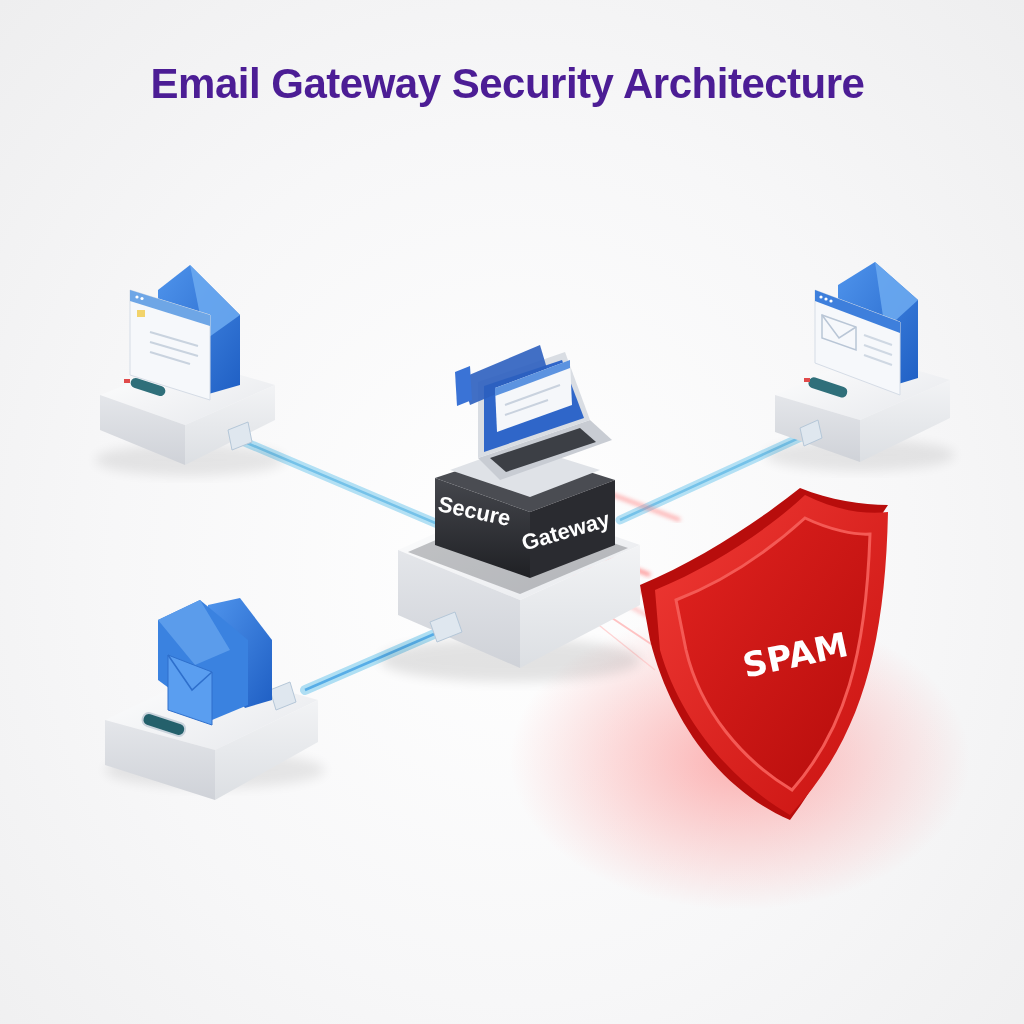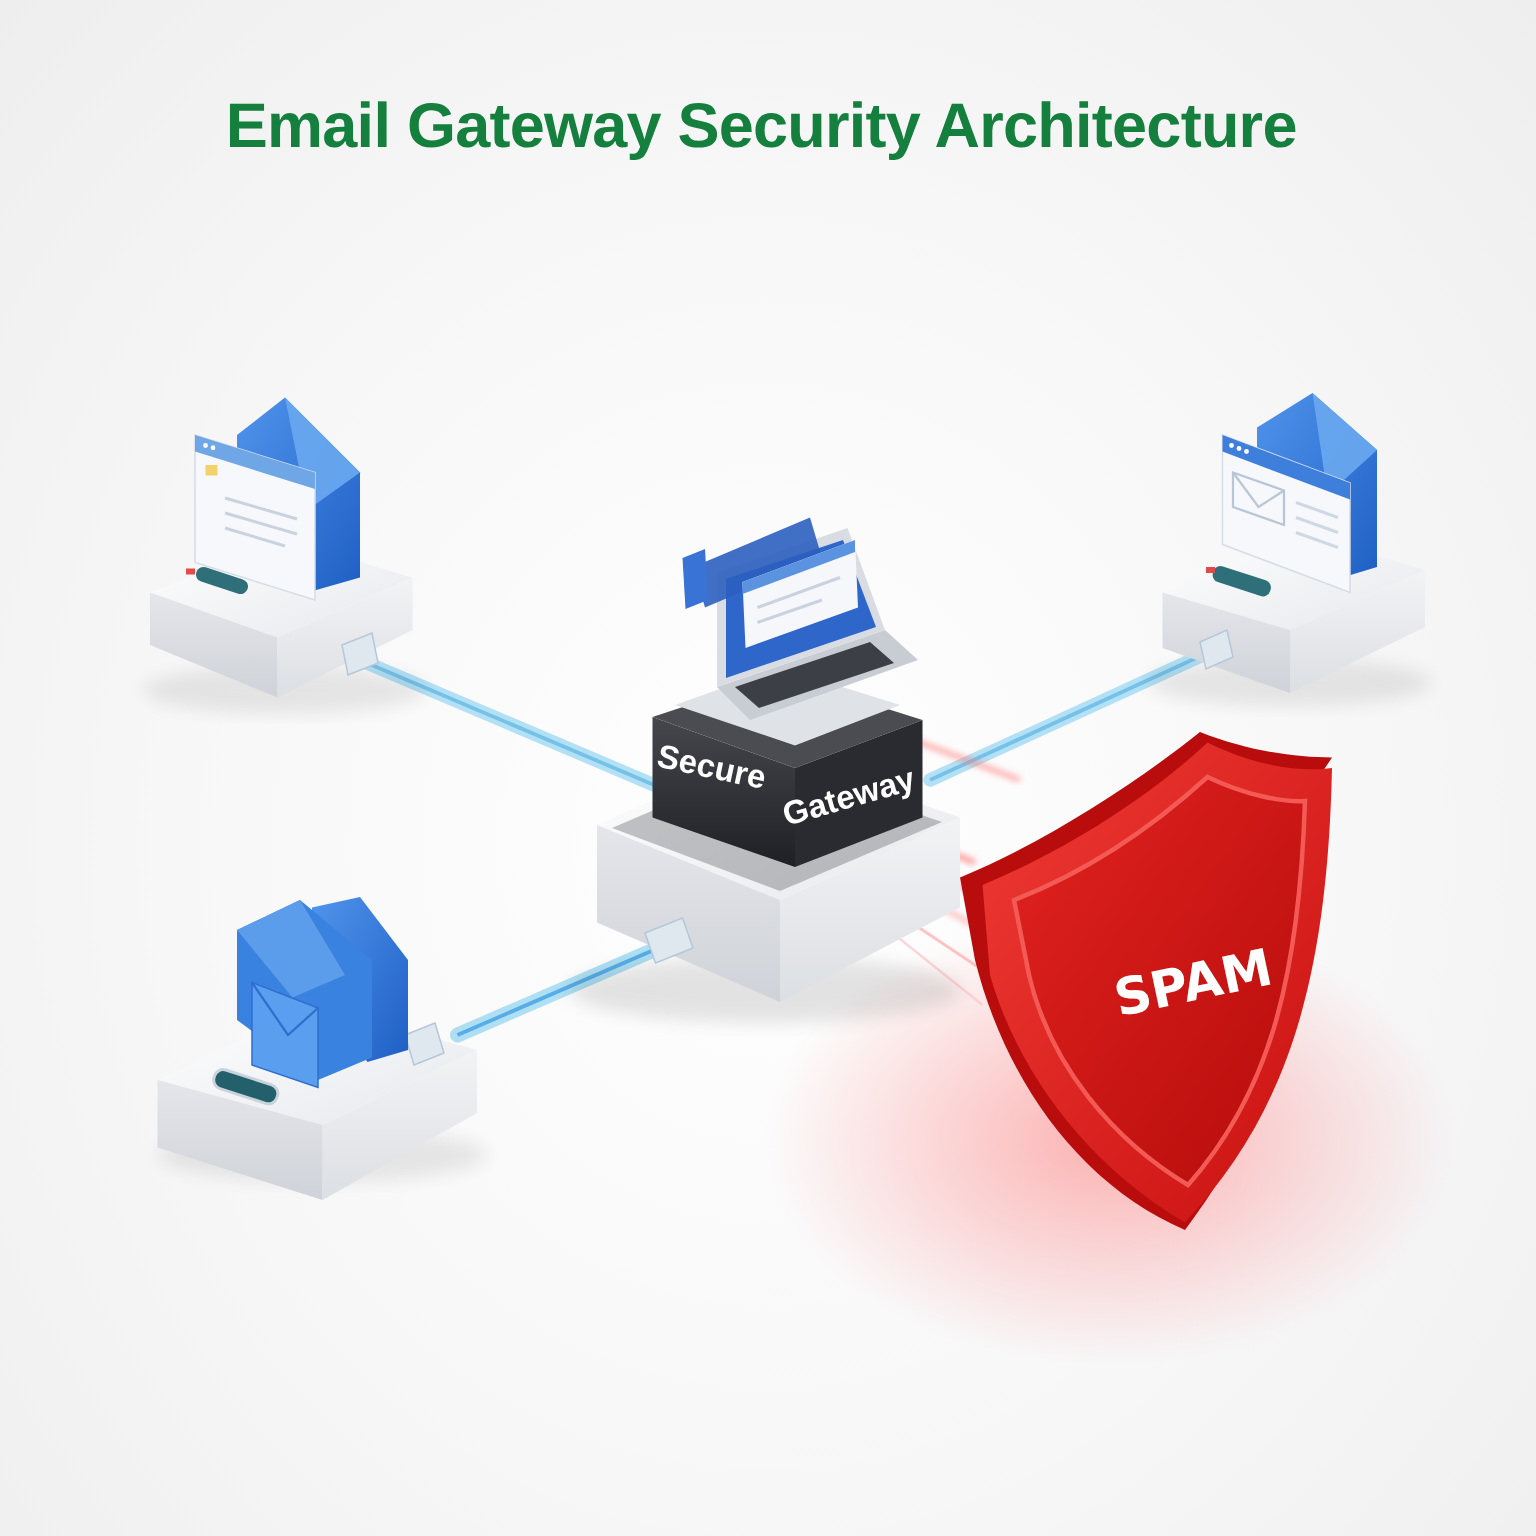--- a/index.html
+++ b/index.html
@@ -5,21 +5,21 @@
     html, body { margin: 0; padding: 0; }
     body {
       width: 1024px; height: 1024px; overflow: hidden;
       background: radial-gradient(ellipse at 50% 55%, #ffffff 0%, #f7f7f8 55%, #eeeeef 100%);
       font-family: "Liberation Sans", "DejaVu Sans", sans-serif;
       position: relative;
     }
     .title {
       position: absolute; left: 0; top: 60px; width: 1015px;
       text-align: center; font-size: 42px; font-weight: 700;
-      color: #15803d; letter-spacing: -0.5px;
+      color: #4c1d95; letter-spacing: -0.5px;
     }
     svg.scene { position: absolute; left: 0; top: 0; }
     .gw-label {
       font-family: "Liberation Sans", "DejaVu Sans", sans-serif;
       font-weight: 700; fill: #ffffff;
     }
     .spam-label {
       font-family: "DejaVu Sans", "Liberation Sans", sans-serif;
       font-weight: 700; fill: #ffffff;
     }

